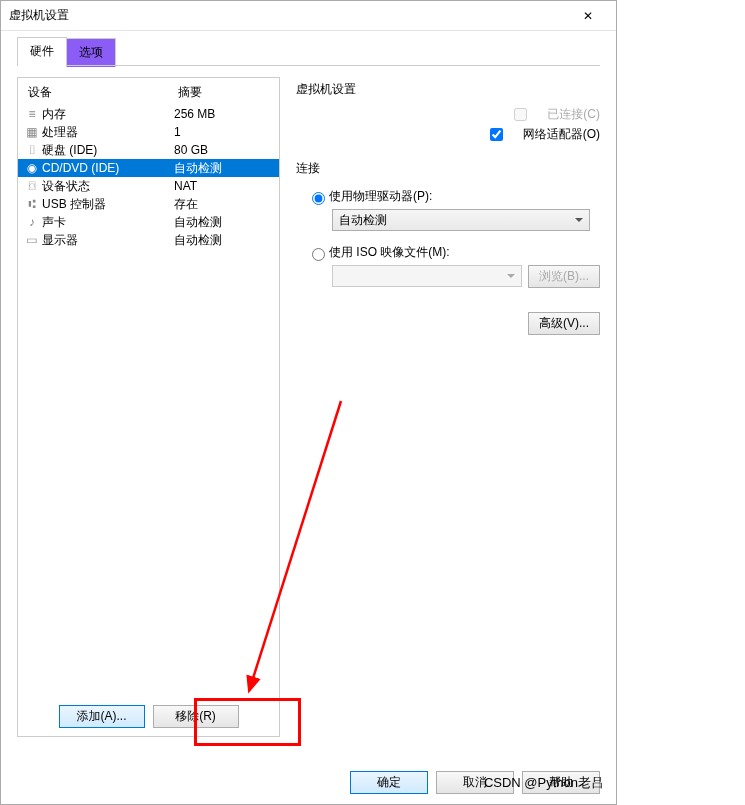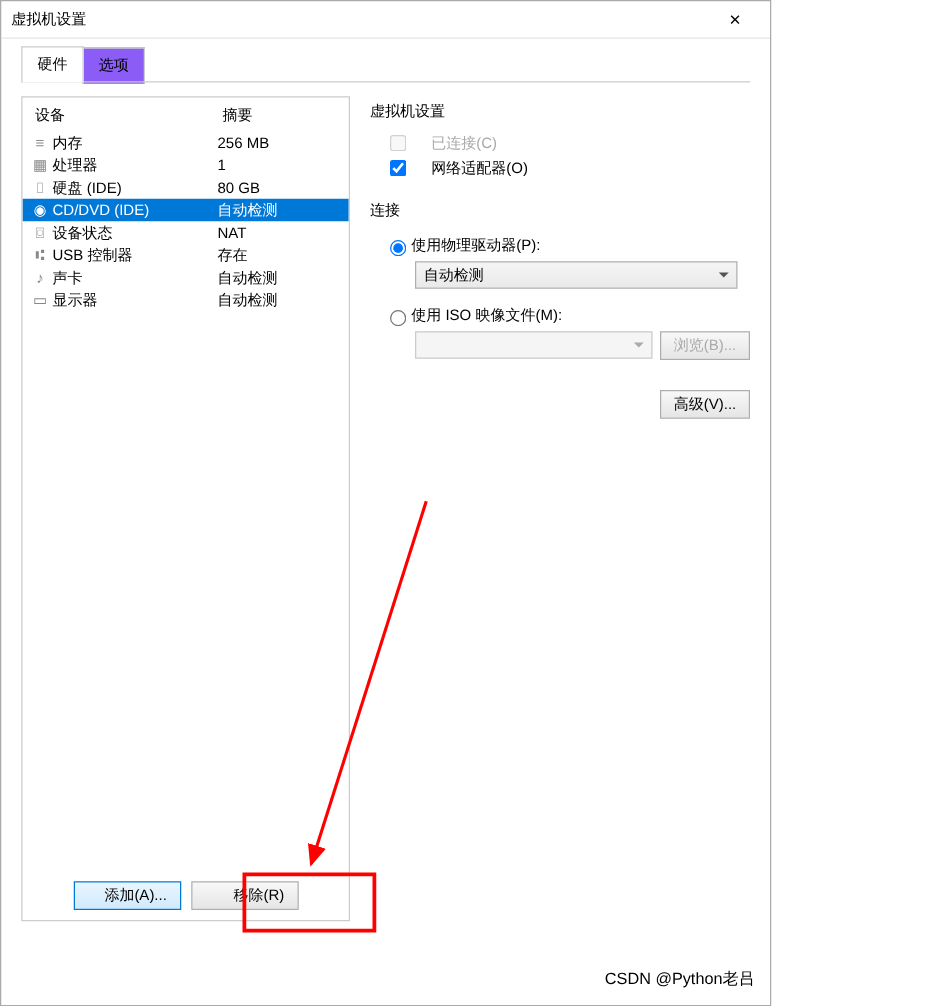--- a/index.html
+++ b/index.html
@@ -20,32 +20,32 @@
 .dev-rows { flex: 1; overflow: hidden; }
 .dev-row { display: flex; align-items: center; height: 18px; padding: 0 6px; cursor: pointer; }
 .dev-row.selected { background: #0078d7; color: #fff; }
 .dev-row .icon { width: 16px; display: flex; justify-content: center; color: #888; }
 .dev-row.selected .icon { color: #fff; }
 .dev-row .name { width: 134px; padding-left: 2px; }
 .dev-row .summary { flex: 1; }
 .right-panel { flex: 1; padding-top: 4px; }
 .group-title { margin-bottom: 6px; }
 .group-body { padding-left: 16px; margin-bottom: 16px; }
-.chk-row { display: flex; align-items: center; height: 20px; gap: 20px; }
+.chk-row { display: flex; align-items: center; height: 20px; gap: 20px; justify-content: flex-end; }
 .chk-row input { margin: 0; }
 .chk-row.disabled { color: #aaa; }
 .radio-row { display: flex; align-items: flex-end; height: 22px; gap: 4px; }
 .radio-row input { margin: 0; }
 .dropdown { width: 258px; height: 22px; border: 1px solid #adadad; background: linear-gradient(#f5f5f5,#e9e9e9); padding: 2px 18px 2px 6px; position: relative; cursor: pointer; margin: 4px 0 8px 20px; }
 .dropdown::after { content: ""; position: absolute; right: 6px; top: 8px; border: 4px solid transparent; border-top-color: #555; }
 .iso-row { display: flex; gap: 6px; margin: 4px 0 0 20px; }
 .iso-input { width: 190px; height: 22px; border: 1px solid #ccc; background: #fff; position: relative; }
 .iso-input.disabled { background: #f5f5f5; }
 .iso-input::after { content: ""; position: absolute; right: 6px; top: 8px; border: 4px solid transparent; border-top-color: #aaa; }
-.btn { height: 23px; padding: 0 10px; border: 1px solid #adadad; background: linear-gradient(#f8f8f8,#e5e5e5); cursor: pointer; display: inline-flex; align-items: center; justify-content: flex-end; min-width: 72px; }
+.btn { height: 23px; padding: 0 10px; border: 1px solid #adadad; background: linear-gradient(#f8f8f8,#e5e5e5); cursor: pointer; display: inline-flex; align-items: center; justify-content: center; min-width: 72px; }
 .btn.disabled { color: #aaa; cursor: default; }
 .adv-row { text-align: right; margin-top: 24px; }
 .bottom-btns { position: absolute; bottom: 8px; left: 0; right: 0; display: flex; justify-content: center; gap: 8px; }
 .highlight-box { position: absolute; border: 3px solid #ff0000; pointer-events: none; }
 .footer { position: absolute; bottom: 10px; right: 16px; display: flex; gap: 8px; }
 .btn.primary { border-color: #0078d7; background: linear-gradient(#eaf6fd,#d0eaff); }
 .watermark { position: absolute; right: 12px; bottom: 12px; color: #000000; font-size: 13px; pointer-events: none; margin-left: 12px; }
 .arrow-svg { position: absolute; pointer-events: none; }
 </style>
 </head>
@@ -159,20 +159,31 @@
       </div>
 
       <div class="adv-row">
         <button class="btn">
             <span>高级(V)...</span>
           </button>
       </div>
     </div>
   </div>
 
+  <div class="footer">
+    <button class="btn primary" style="min-width:78px">
+        <span>确定</span>
+      </button>
+    <button class="btn" style="min-width:78px">
+        <span>取消</span>
+      </button>
+    <button class="btn" style="min-width:78px">
+        <span>帮助</span>
+      </button>
+  </div>
 
   <div class="highlight-box" style="left:193px; top:697px; width:107px; height:48px;"></div>
 
   <svg class="arrow-svg" style="left:230px; top:395px;" width="120" height="310">
     <defs>
         <marker id="ah" markerWidth="10" markerHeight="10" refX="6" refY="3" orient="auto">
           <path d="M0,0 L7,3 L0,6 Z" fill="#ff0000"></path>
         </marker>
       </defs>
     <line x1="110" y1="5" x2="18" y2="295" stroke="#ff0000" stroke-width="2.5" marker-end="url(#ah)"></line>

